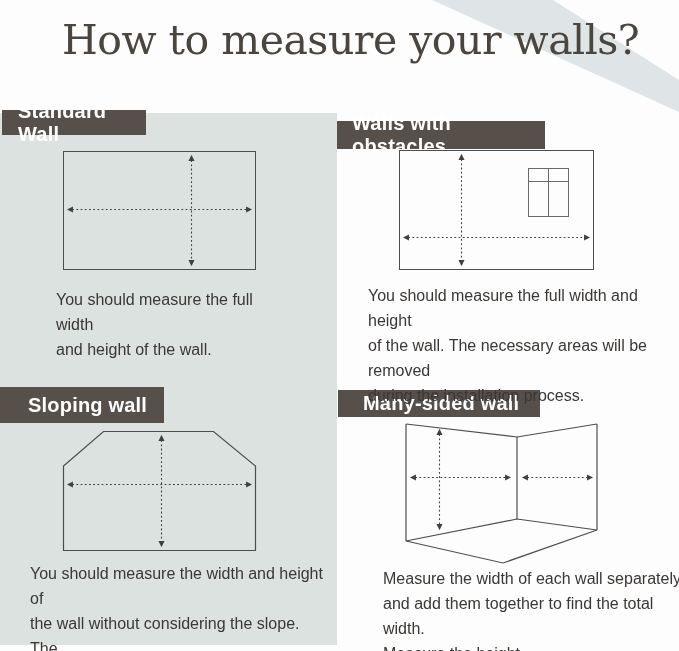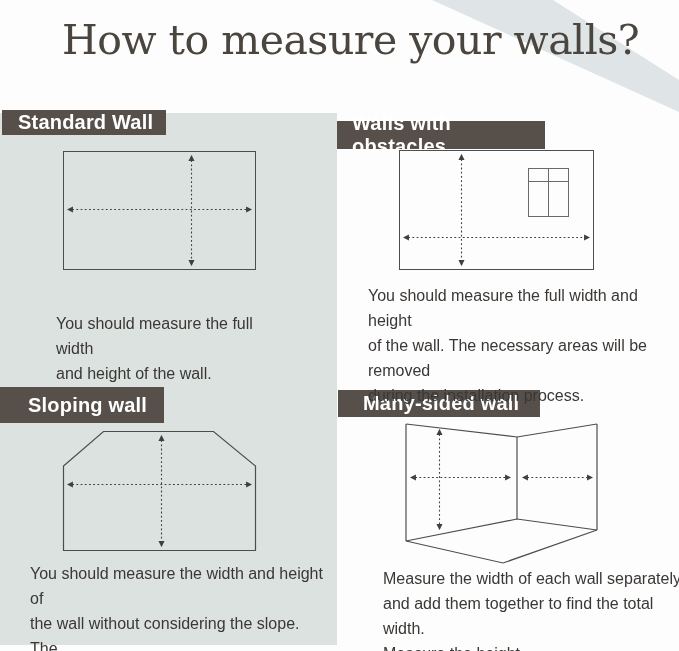--- a/index.html
+++ b/index.html
@@ -19,30 +19,30 @@
   
   #left-panel{
     left:0;top:113px;width:337px;height:532px;background:#dce2e0;z-index:2;
   }
   
   .hdr{
     background:#57504a;color:#ffffff;z-index:3;
     font-size:20px;font-weight:bold;display:flex;align-items:center;
     letter-spacing:0.2px;
   }
-  #hdr-standard {left:2px;  top:110px;width:164px;height:25px;padding-left:16px;box-sizing:border-box;}
+  #hdr-standard {left:2px;  top:110px;width:144px;height:25px;padding-left:16px;box-sizing:border-box;}
   #hdr-obstacles{left:318px;top:121px;width:227px;height:28px;padding-left:34px;box-sizing:border-box;z-index:1;}
   #hdr-sloping  {left:0;    top:387px;width:164px;height:36px;padding-left:28px;box-sizing:border-box;}
   #hdr-many    {left:338px;top:390px;width:202px;height:27px;padding-left:25px;box-sizing:border-box;}
   
   .desc{
     z-index:4;color:#3a3734;font-size:16px;line-height:25px;
     white-space:pre-line;
   }
-  #desc-standard {left:56px; top:287px;width:230px;margin-top:24px;}
+  #desc-standard {left:56px; top:287px;width:230px;}
   #desc-obstacles{left:368px;top:283px;width:305px;}
   #desc-sloping  {left:30px; top:561px;width:295px;}
   #desc-many     {left:383px;top:566px;width:300px;}
   
   #diagrams{left:0;top:0;z-index:4;pointer-events:none;}
 </style>
 </head>
 <body>
 
 <div id="canvas">

